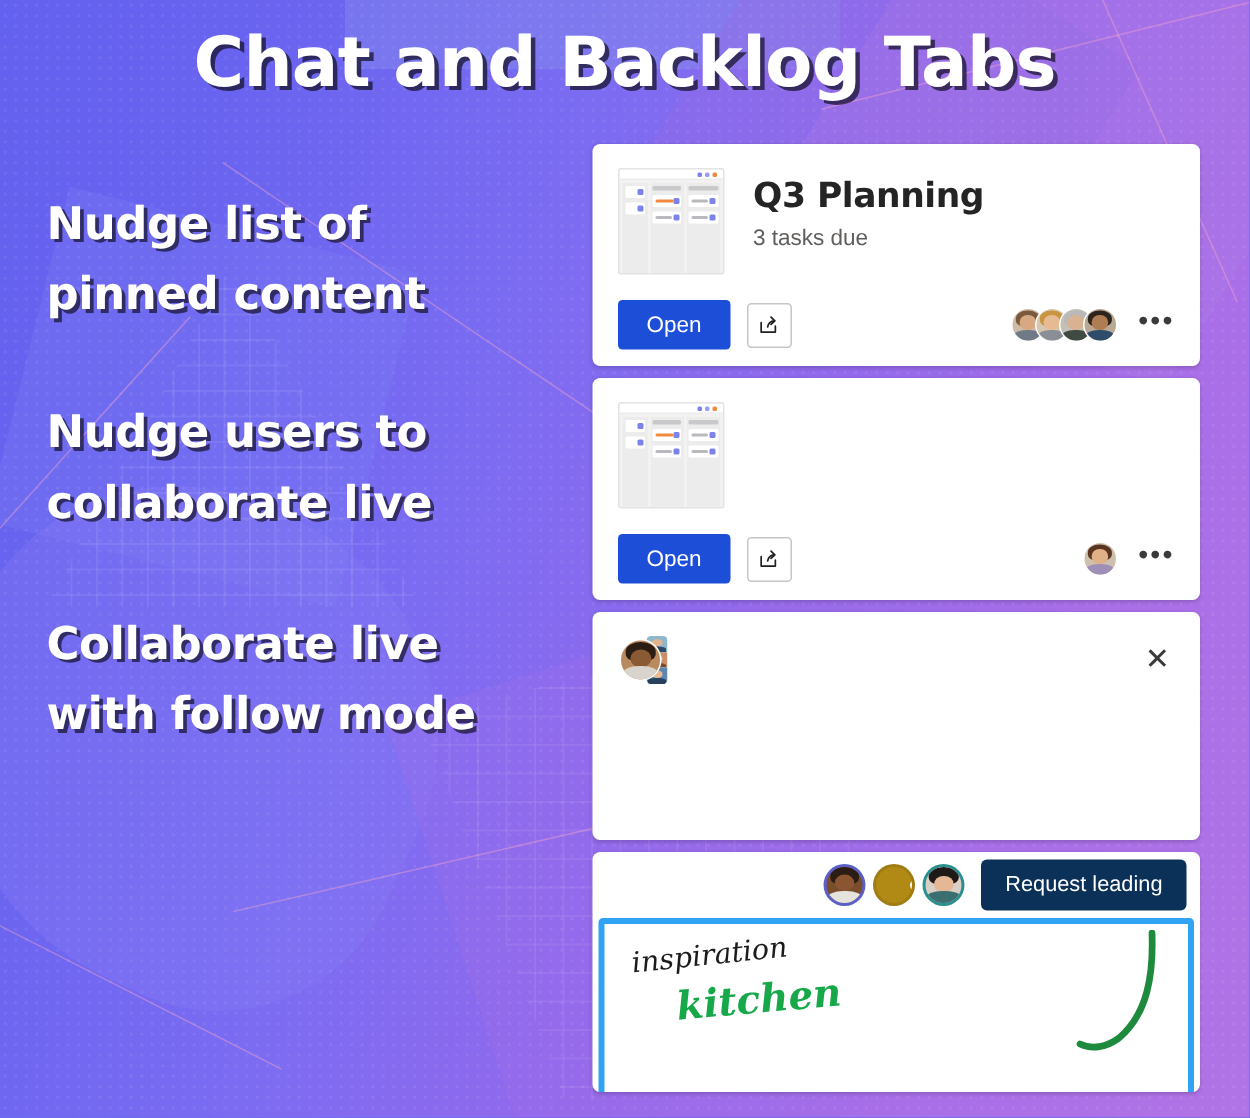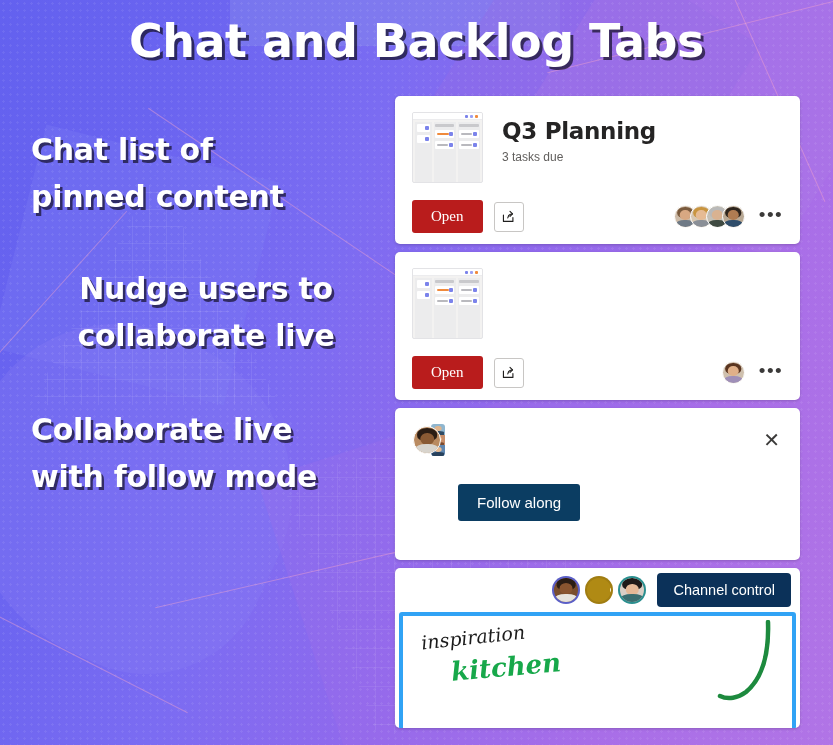--- a/index.html
+++ b/index.html
@@ -128,21 +128,21 @@
     font-family: "DejaVu Sans", sans-serif;
     font-weight: 700;
     font-size: 30px;
     line-height: 1.58;
     color: #ffffff;
     text-shadow: 2.5px 2.5px 0 rgba(20,15,40,0.70);
     letter-spacing: -0.3px;
   }
   .cap-1 { margin-top: 16px; }
   .cap-2 { margin-top: 38px; }
-  .cap-3 { margin-top: 44px; text-align: center; }
+  .cap-3 { margin-top: 44px; }
   .cap-4 { margin-top: 46px; }
 
   
   .cards {
     position: absolute;
     left: 395px;
     top: 96px;
     width: 405px;
   }
   .card {
@@ -191,33 +191,33 @@
   }
 
   .pin-meta { padding-top: 7px; }
   .pin-title {
     font-family: "DejaVu Sans", sans-serif;
     font-size: 23px; font-weight: 700; color: #252424;
     letter-spacing: -0.3px; line-height: 1.05;
   }
   .pin-sub {
     margin-top: 7px;
-    font-size: 12px; color: #605e5c; font-family: "Liberation Sans", sans-serif;
+    font-size: 15px; color: #605e5c; font-family: "Liberation Sans", sans-serif;
   }
 
   .pin-actions {
     display: flex; align-items: center;
     margin-top: 17px;
   }
   .btn-open {
-    background: #b91c1c;
+    background: #1d4ed8;
     color: #ffffff;
     border: none;
     border-radius: 3px;
-    font-family: Liberation Serif, serif;
+    font-family: Liberation Sans, sans-serif;
     font-size: 15px;
     padding: 8px 19px;
     cursor: pointer;
     line-height: 1.15;
   }
   .btn-share {
     margin-left: 11px;
     width: 30px; height: 30px;
     border: 1px solid #c8c6c4;
     border-radius: 3px;
@@ -395,21 +395,21 @@
   <div class="line line-3"></div>
   <div class="line line-4"></div>
   <div class="line line-5"></div>
   <div class="line line-6"></div>
   <div class="bg-dots"></div>
 </div>
 
 <div class="headline">Chat and Backlog Tabs</div>
 
 <div class="captions">
-  <div class="caption cap-1" style="white-space:pre-line">Chat list of
+  <div class="caption cap-1" style="white-space:pre-line">Nudge list of
 pinned content</div>
   <div class="caption cap-3" style="white-space:pre-line">Nudge users to
 collaborate live</div>
   <div class="caption cap-4" style="white-space:pre-line">Collaborate live
 with follow mode</div>
 </div>
 
 <div class="cards">
 
   <div class="card pin-card">
@@ -579,21 +579,20 @@
               <span style="position:absolute;left:50%;bottom:0;width:86%;height:36%;transform:translateX(-50%);border-radius:40% 40% 0 0;background:#7a4a2e"></span>
             </div>
           <div class="tile" style="background:#5f86b0">
               <span style="position:absolute;left:50%;top:20%;width:48%;height:40%;transform:translateX(-50%);border-radius:50%;background:#e8bb92"></span>
               <span style="position:absolute;left:50%;bottom:0;width:86%;height:36%;transform:translateX(-50%);border-radius:40% 40% 0 0;background:#27415c"></span>
             </div>
         </div>
       </div>
       <div class="close-x">✕</div>
     </div>
-    <button class="btn-follow">Follow along</button>
   </div>
 
   <div class="gap-8"></div>
 
   <div class="card follow-card">
     <div class="follow-bar">
       <div class="ring-faces">
         <div class="ring" style="background:#5b5fc7">
           <div class="ring-inner" style="background:#7a4e2d">
             <span style="position:absolute;left:50%;top:2%;width:78%;height:46%;transform:translateX(-50%);border-radius:50% 50% 40% 40%;background:#2b1d14"></span>
@@ -607,21 +606,21 @@
           </div>
         </div>
         <div class="ring" style="background:#2a8f8f">
           <div class="ring-inner" style="background:#d9cfc6">
             <span style="position:absolute;left:50%;top:0;width:82%;height:52%;transform:translateX(-50%);border-radius:50% 50% 40% 40%;background:#1f1a18"></span>
             <span style="position:absolute;left:50%;top:26%;width:52%;height:44%;transform:translateX(-50%);border-radius:50%;background:#e4b896"></span>
             <span style="position:absolute;left:50%;bottom:-6%;width:94%;height:38%;transform:translateX(-50%);border-radius:46% 46% 0 0;background:#3a6e70"></span>
           </div>
         </div>
       </div>
-      <button class="btn-request">Channel control</button>
+      <button class="btn-request">Request leading</button>
     </div>
 
     <div class="whiteboard">
       <div class="wb-ink-1">inspiration</div>
       <div class="wb-ink-2">kitchen</div>
       <svg class="wb-curve" viewBox="0 0 70 86" fill="none">
         <path d="M58 2 C59 30, 55 56, 36 72 C28 78, 18 80, 10 76" stroke="#1d8a3e" stroke-width="4.5" stroke-linecap="round"></path>
       </svg>
     </div>
   </div>

